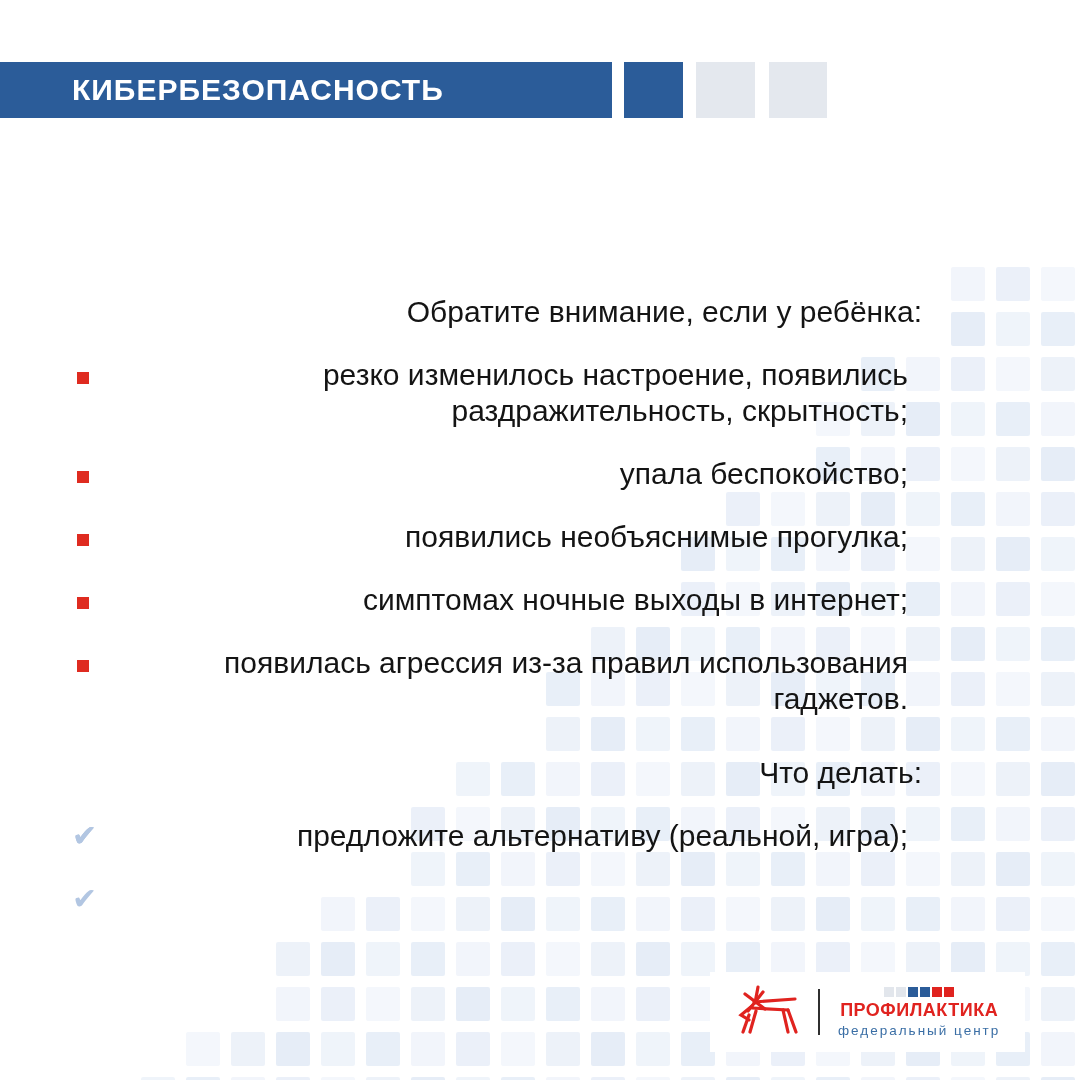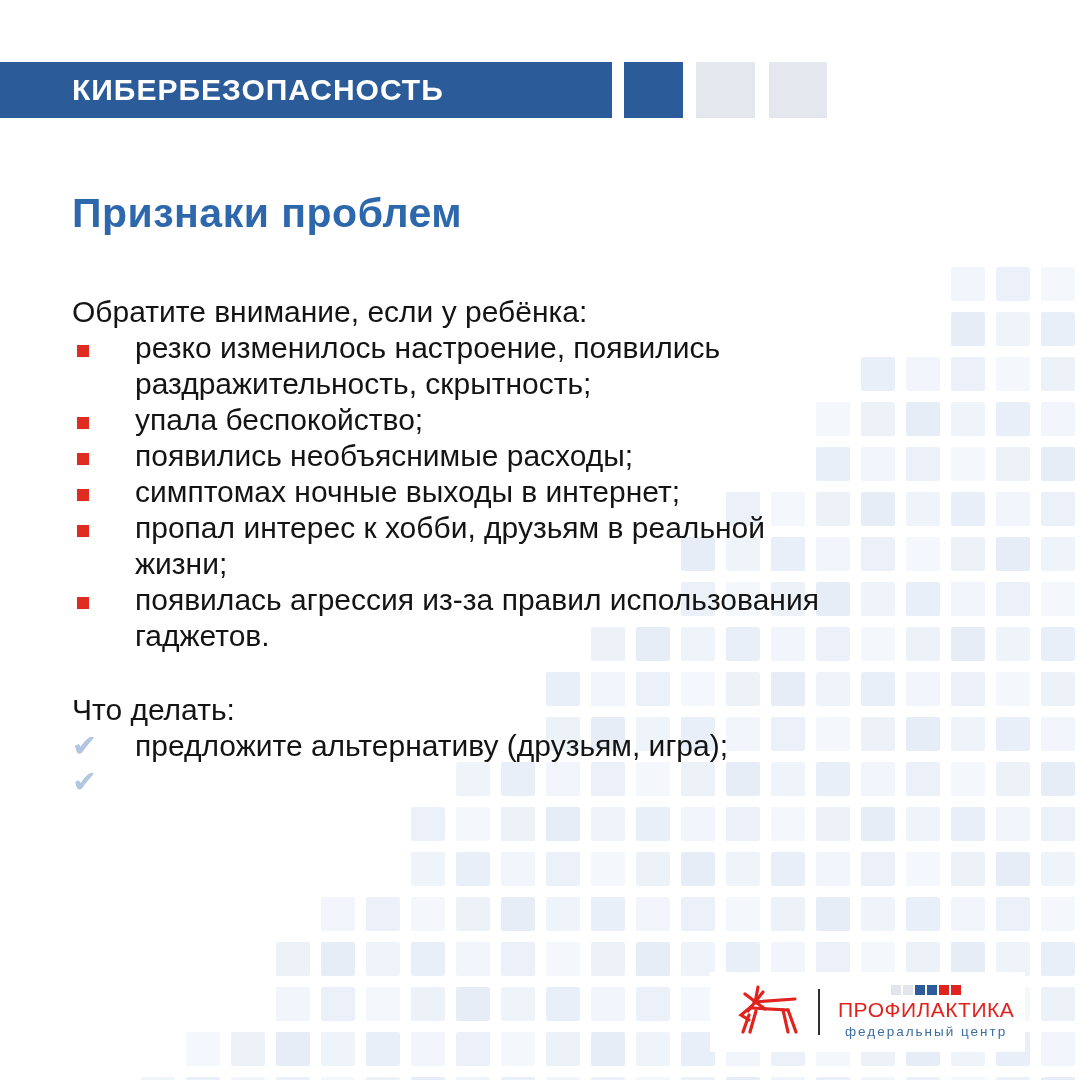--- a/index.html
+++ b/index.html
@@ -36,23 +36,23 @@
   .page-title {
     position: absolute; left: 72px; top: 190px; z-index: 2;
     font-size: 41px; font-weight: bold; letter-spacing: 0.5px;
   }
 
   
   .content {
     position: absolute; left: 72px; top: 294px; width: 850px; z-index: 2;
     font-size: 30px; line-height: 36px;
   }
-  .content p, .content ul { margin: 0; padding: 0; }
+  .content p, .content ul { margin: 0; padding: 0; text-align: right; }
   .content ul { list-style: none; }
-  .content li { position: relative; padding-left: 63px; max-width: 773px; }
+  .content li { position: relative; padding-left: 63px; max-width: 773px; margin-top: 27px; }
   .content li .li-text { display: inline-block; max-width: 710px; }
   .bullet-sq {
     position: absolute; left: 5px; top: 15px; width: 12px; height: 12px;
   }
   .check-mark {
     position: absolute; left: 0px; top: 0px;
     font-size: 30px; line-height: 36px;
   }
   .actions-intro { margin-top: 38px !important; }
   .li-bold { font-weight: bold; }
@@ -64,21 +64,21 @@
   }
   .logo {
     position: absolute; left: 738px; top: 984px; z-index: 3;
     display: flex; align-items: center;
   }
   .logo-icon { display: block; }
   .logo-divider { width: 2px; height: 46px; background: #2f2f2f; margin: 0 18px 0 16px; }
   .logo-text { display: flex; flex-direction: column; align-items: center; }
   .logo-squares { display: flex; gap: 2px; margin-bottom: 3px; }
   .logo-squares span { width: 10px; height: 10px; display: block; }
-  .logo-name { font-size: 21px; font-weight: normal; letter-spacing: 0.5px; }
+  .logo-name { font-size: 18px; font-weight: bold; letter-spacing: 0.5px; }
   .logo-subtitle { font-size: 13.5px; letter-spacing: 2px; margin-top: 2px; }
 </style>
 </head>
 <body>
 
 <div class="canvas">
 
   <div class="bg-pattern">
       <div class="bg-sq" style="left: 1041px; top: 267px; background: rgb(226, 234, 246); opacity: 0.38;"></div>
       <div class="bg-sq" style="left: 996px; top: 267px; background: rgb(226, 234, 246); opacity: 0.7;"></div>
@@ -304,36 +304,34 @@
       <div class="bg-sq" style="left: 141px; top: 1077px; background: rgb(226, 234, 246); opacity: 0.54;"></div>
     </div>
 
   <div class="header-band" style="background: rgb(43, 92, 153);">
     <span class="header-label">КИБЕРБЕЗОПАСНОСТЬ</span>
   </div>
   <div class="deco-sq s0" style="background: rgb(43, 92, 153);"></div>
   <div class="deco-sq s1" style="background: rgb(228, 232, 238);"></div>
   <div class="deco-sq s2" style="background: rgb(228, 232, 238);"></div>
 
-  <h1 class="page-title" style="margin: 0px; color: rgb(46, 104, 172);">Признаки проблем</h1>
 
   <div class="content">
     <p>Обратите внимание, если у ребёнка:</p>
     <ul id="signs-list">
         <li><span class="bullet-sq" style="background: rgb(223, 43, 32);"></span><span class="li-text">резко изменилось настроение, появились раздражительность, скрытность;</span></li>
         <li><span class="bullet-sq" style="background: rgb(223, 43, 32);"></span><span class="li-text">упала беспокойство;</span></li>
-        <li><span class="bullet-sq" style="background: rgb(223, 43, 32);"></span><span class="li-text">появились необъяснимые расходы;</span></li>
+        <li><span class="bullet-sq" style="background: rgb(223, 43, 32);"></span><span class="li-text">появились необъяснимые прогулка;</span></li>
         <li><span class="bullet-sq" style="background: rgb(223, 43, 32);"></span><span class="li-text">симптомах ночные выходы в интернет;</span></li>
-        <li><span class="bullet-sq" style="background: rgb(223, 43, 32);"></span><span class="li-text">пропал интерес к хобби, друзьям в реальной жизни;</span></li>
         <li><span class="bullet-sq" style="background: rgb(223, 43, 32);"></span><span class="li-text">появилась агрессия из-за правил использования гаджетов.</span></li>
       </ul>
     <p class="actions-intro">Что делать:</p>
     <ul id="actions-list">
         <li><span class="check-mark" style="color: rgb(178, 198, 226);">✔</span></li>
-        <li><span class="check-mark" style="color: rgb(178, 198, 226);">✔</span><span class="li-text">предложите альтернативу (друзьям, игра);</span></li>
+        <li><span class="check-mark" style="color: rgb(178, 198, 226);">✔</span><span class="li-text">предложите альтернативу (реальной, игра);</span></li>
         <li><span class="check-mark" style="color: rgb(178, 198, 226);">✔</span></li>
       </ul>
   </div>
 
   <div class="logo-backdrop"></div>
   <div class="logo">
     <svg class="logo-icon" width="64" height="56" viewBox="0 0 64 56" fill="none" id="logo-icon-svg" stroke-width="3.2" stroke-linecap="round" stroke="#e0231f">
       <path d="M20 3 L17 19"></path>
       <path d="M7 10 L27 25"></path>
       <path d="M25 8 L10 27"></path>

